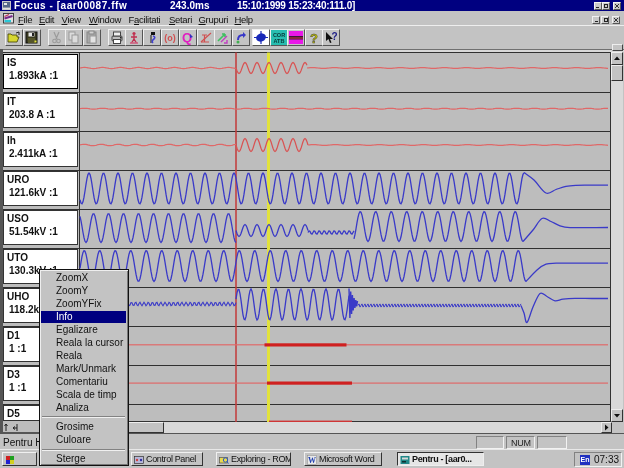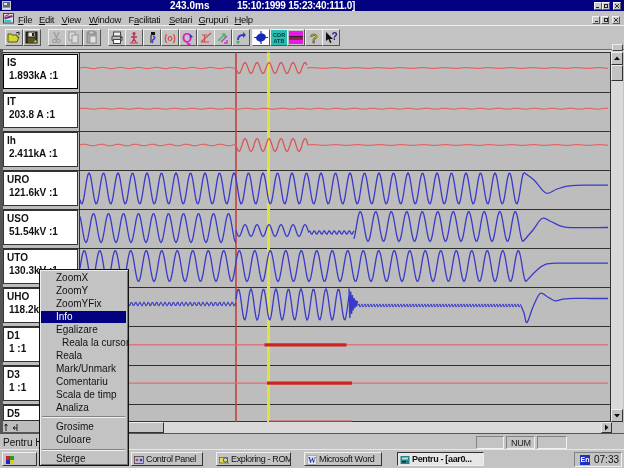--- a/index.html
+++ b/index.html
@@ -6,20 +6,21 @@
        font-family:"Liberation Sans", sans-serif; background:#c3c3c3; }
 </style></head>
 <body>
 <div style="position:absolute;left:0;top:0;width:624px;height:11px;background:#000080">
     <svg width="9" height="9" viewBox="0 0 9 9" style="position:absolute;left:2px;top:1px">
       <rect x="0" y="0" width="9" height="9" fill="#c8c8c8"></rect>
       <rect x="1" y="1" width="7" height="5.5" fill="#56688a"></rect>
       <rect x="2" y="2" width="3" height="2" fill="#e8e8e8"></rect>
       <rect x="1" y="7" width="7" height="1.2" fill="#e0e0e0"></rect>
     </svg>
+    <span style="position:absolute;left:14px;top:0px;font-size:10px;font-weight:bold;letter-spacing:0.55px;color:#fff">Focus - [aar00087.ffw</span>
     <span style="position:absolute;left:170px;top:0px;font-size:10px;font-weight:bold;color:#fff">243.0ms</span>
     <span style="position:absolute;left:237px;top:0px;font-size:10px;font-weight:bold;letter-spacing:-0.25px;color:#fff">15:10:1999 15:23:40:111.0]</span>
   </div>
 <div style="position:absolute;left:593.5px;top:1.5px;width:8px;height:8px;background:#c9c9c9;border-top:1px solid #f2f2f2;border-left:1px solid #f2f2f2;border-right:1px solid #555;border-bottom:1px solid #555;box-sizing:border-box">
     <div style="position:absolute;left:1.5px;top:4.5px;width:3px;height:1px;background:#222"></div>
   </div>
 <div style="position:absolute;left:601.5px;top:1.5px;width:8px;height:8px;background:#c9c9c9;border-top:1px solid #f2f2f2;border-left:1px solid #f2f2f2;border-right:1px solid #555;border-bottom:1px solid #555;box-sizing:border-box">
     <div style="position:absolute;left:1.5px;top:1.5px;width:4px;height:3.5px;border:1px solid #222;box-sizing:border-box"></div>
   </div>
 <div style="position:absolute;left:612.5px;top:1.5px;width:8px;height:8px;background:#c9c9c9;border-top:1px solid #f2f2f2;border-left:1px solid #f2f2f2;border-right:1px solid #555;border-bottom:1px solid #555;box-sizing:border-box">
@@ -353,21 +354,21 @@
 <div style="position:absolute;left:574px;top:451.5px;width:48px;height:15px;background:#c3c3c3;border-top:1px solid #828282;border-left:1px solid #828282;border-right:1px solid #f2f2f2;border-bottom:1px solid #f2f2f2;box-sizing:border-box">
     <div style="position:absolute;left:5px;top:2px;width:10px;height:10px;background:#2030c0;color:#fff;font-size:7px;font-weight:bold;text-align:center;line-height:10px">En</div>
     <div style="position:absolute;left:19px;top:1.5px;font-size:10px;color:#111">07:33</div>
   </div>
 <div style="position:absolute;left:39px;top:269px;width:89.5px;height:197px;background:#c3c3c3;border:1px solid #111;box-shadow:inset 1px 1px 0 #eee, inset -1px -1px 0 #777;box-sizing:border-box"></div>
 <div style="position:absolute;left:41px;top:271px;width:85px;height:13px;color:#111;font-size:10px;padding-left:15px;line-height:13px;box-sizing:border-box;white-space:nowrap">ZoomX</div>
 <div style="position:absolute;left:41px;top:284px;width:85px;height:13px;color:#111;font-size:10px;padding-left:15px;line-height:13px;box-sizing:border-box;white-space:nowrap">ZoomY</div>
 <div style="position:absolute;left:41px;top:297px;width:85px;height:13px;color:#111;font-size:10px;padding-left:15px;line-height:13px;box-sizing:border-box;white-space:nowrap">ZoomYFix</div>
 <div style="position:absolute;left:41px;top:310.5px;width:85px;height:12px;background:#000080;color:#fff;font-size:10px;padding-left:15px;line-height:12px;box-sizing:border-box;white-space:nowrap">Info</div>
 <div style="position:absolute;left:41px;top:323px;width:85px;height:13px;color:#111;font-size:10px;padding-left:15px;line-height:13px;box-sizing:border-box;white-space:nowrap">Egalizare</div>
-<div style="position:absolute;left:41px;top:336px;width:85px;height:13px;color:#111;font-size:10px;padding-left:21px;line-height:13px;box-sizing:border-box;white-space:nowrap">Reala la cursor</div>
+<div style="position:absolute;left:41px;top:336px;width:85px;height:13px;color:#111;font-size:10px;padding-left:15px;line-height:13px;box-sizing:border-box;white-space:nowrap">Reala la cursor</div>
 <div style="position:absolute;left:41px;top:349px;width:85px;height:13px;color:#111;font-size:10px;padding-left:15px;line-height:13px;box-sizing:border-box;white-space:nowrap">Reala</div>
 <div style="position:absolute;left:41px;top:362px;width:85px;height:13px;color:#111;font-size:10px;padding-left:15px;line-height:13px;box-sizing:border-box;white-space:nowrap">Mark/Unmark</div>
 <div style="position:absolute;left:41px;top:375px;width:85px;height:13px;color:#111;font-size:10px;padding-left:15px;line-height:13px;box-sizing:border-box;white-space:nowrap">Comentariu</div>
 <div style="position:absolute;left:41px;top:388px;width:85px;height:13px;color:#111;font-size:10px;padding-left:15px;line-height:13px;box-sizing:border-box;white-space:nowrap">Scala de timp</div>
 <div style="position:absolute;left:41px;top:401px;width:85px;height:13px;color:#111;font-size:10px;padding-left:15px;line-height:13px;box-sizing:border-box;white-space:nowrap">Analiza</div>
 <div style="position:absolute;left:42px;top:416px;width:83px;height:1px;background:#828282"></div>
 <div style="position:absolute;left:42px;top:417px;width:83px;height:1px;background:#f0f0f0"></div>
 <div style="position:absolute;left:41px;top:419.5px;width:85px;height:13px;color:#111;font-size:10px;padding-left:15px;line-height:13px;box-sizing:border-box;white-space:nowrap">Grosime</div>
 <div style="position:absolute;left:41px;top:432.5px;width:85px;height:13px;color:#111;font-size:10px;padding-left:15px;line-height:13px;box-sizing:border-box;white-space:nowrap">Culoare</div>
 <div style="position:absolute;left:42px;top:448.5px;width:83px;height:1px;background:#828282"></div>

